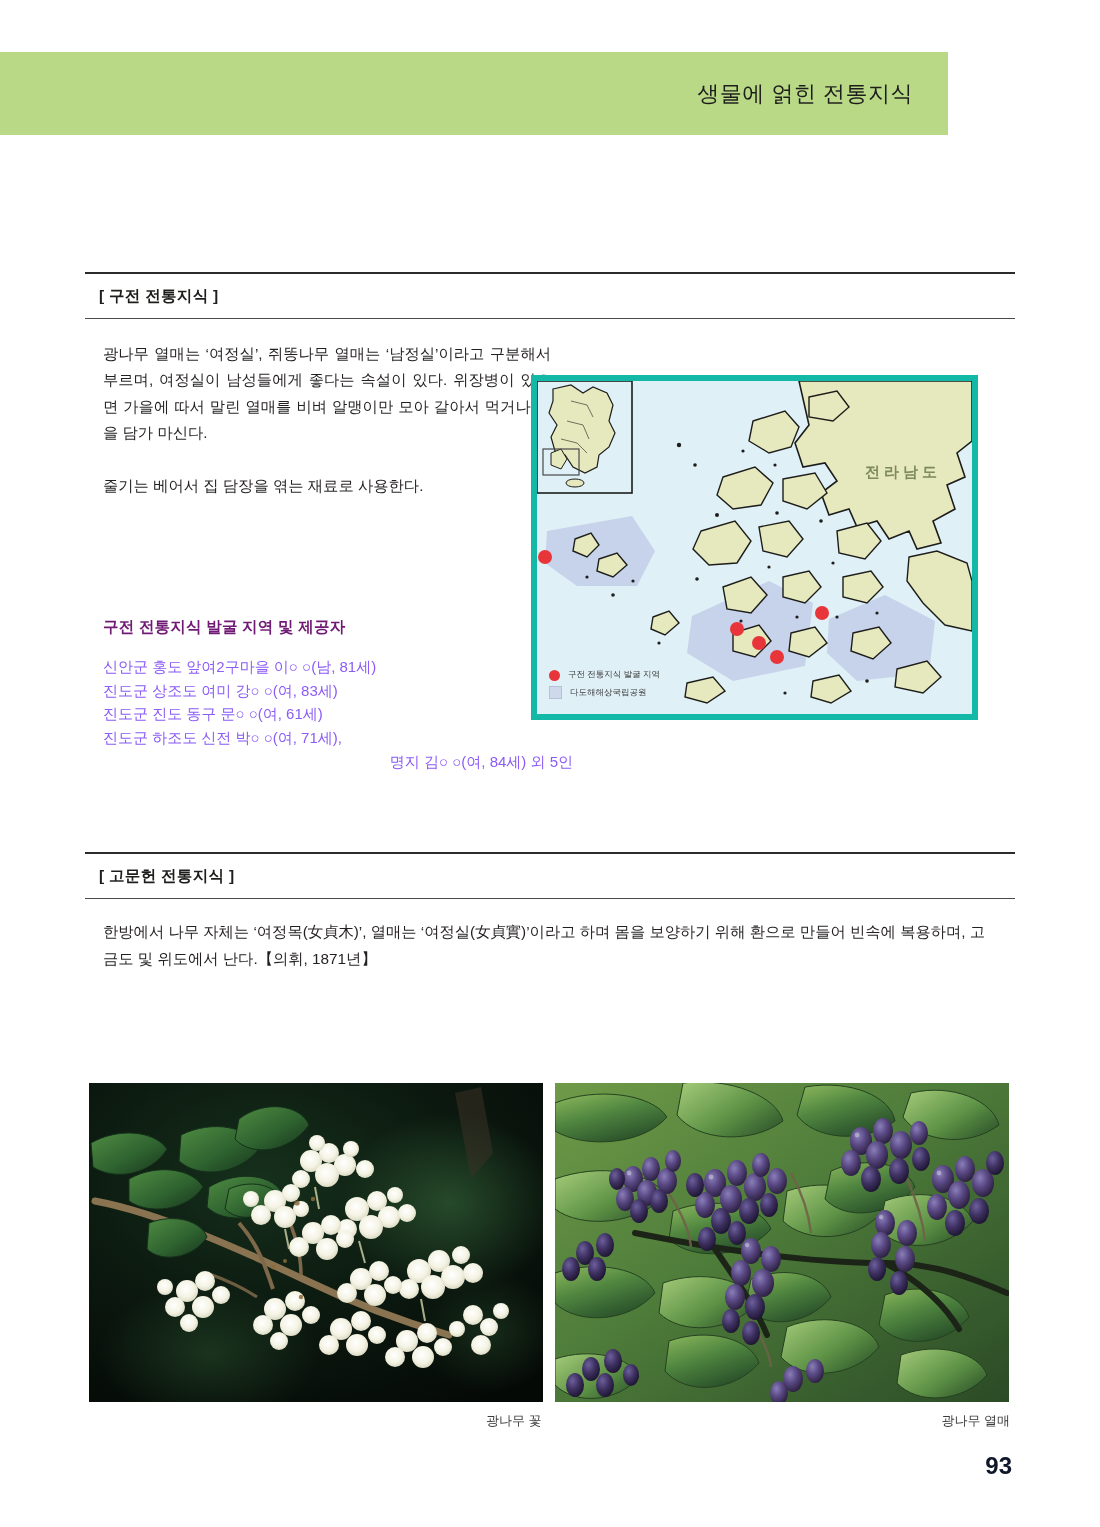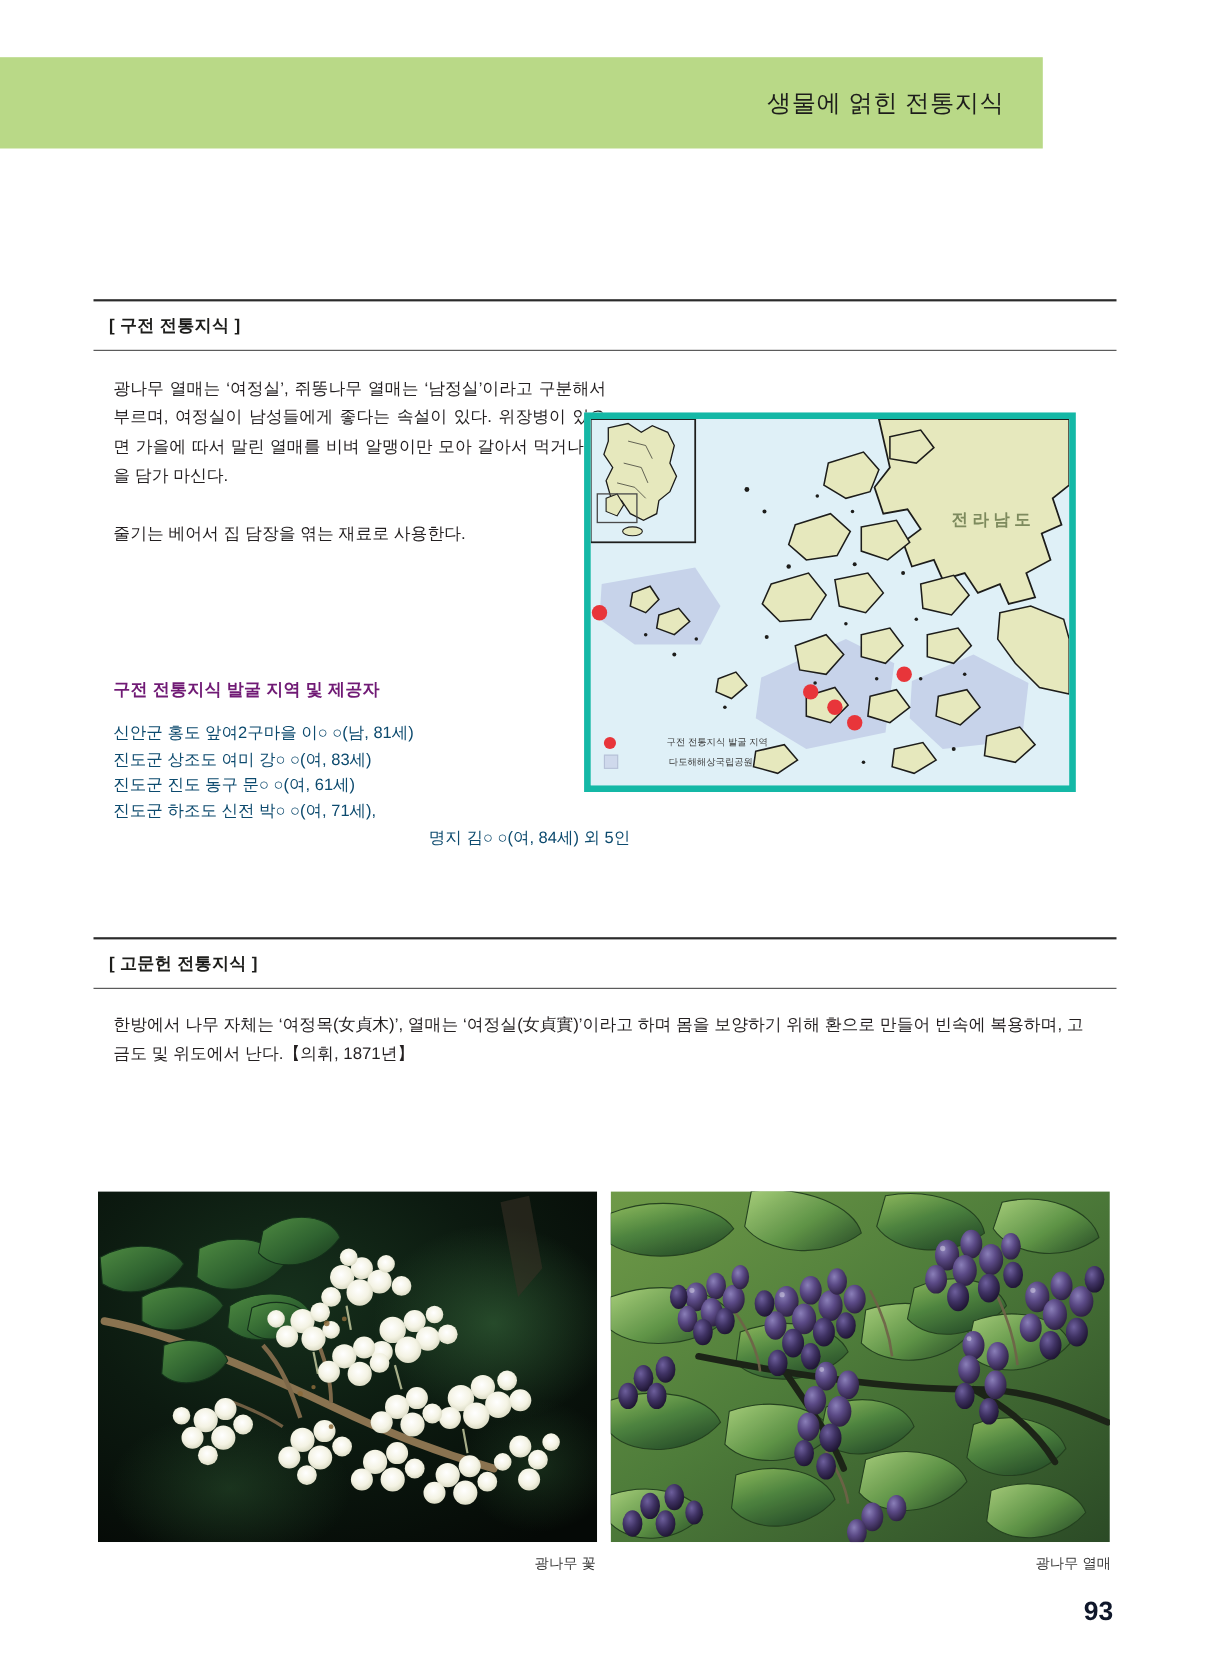--- a/index.html
+++ b/index.html
@@ -34,35 +34,35 @@
     text-justify:inter-character;
   }
   .oral-text p{margin:0;}
   .oral-text p.second{margin-top:27px;}
   .sub-head{
     position:absolute;left:18px;top:298px;width:460px;
     font-size:15.5px;font-weight:bold;color:#701a75;letter-spacing:.2px;
   }
   .contrib-list{
     position:absolute;left:18px;top:336px;width:470px;
-    font-size:15px;line-height:1.58;color:#0c4a6e;
+    font-size:15px;line-height:1.58;color:#8b5cf6;
   }
   .contrib-list div.indent{padding-left:22px;text-align:right;}
   
   .map-box{
     position:absolute;left:446px;top:56px;width:435px;height:333px;
     border:6px solid #14b8a6;background:#dff0f7;overflow:hidden;
   }
   .map-svg{display:block;width:100%;height:100%;}
   .map-label{
     position:absolute;left:328px;top:82px;font-size:15px;font-weight:bold;
     color:#7d8a5d;letter-spacing:4px;
   }
   .legend{position:absolute;left:12px;bottom:15px;}
-  .legend-row{display:flex;align-items:center;margin-top:5px;gap:38px;}
+  .legend-row{display:flex;align-items:center;margin-top:5px;}
   .legend-swatch{width:11px;height:11px;margin-right:8px;flex:0 0 auto;}
   .legend-dot{
     width:11px;height:11px;border-radius:50%;background:#e8353a;
     margin-right:8px;flex:0 0 auto;
   }
   .legend-box{background:#cfd9ec;border:1px solid #b6c1d8;}
   .legend-label{font-size:8.5px;color:#3b3b3b;white-space:nowrap;}
   
   #lit-section{top:852px;}
   .lit-text{

